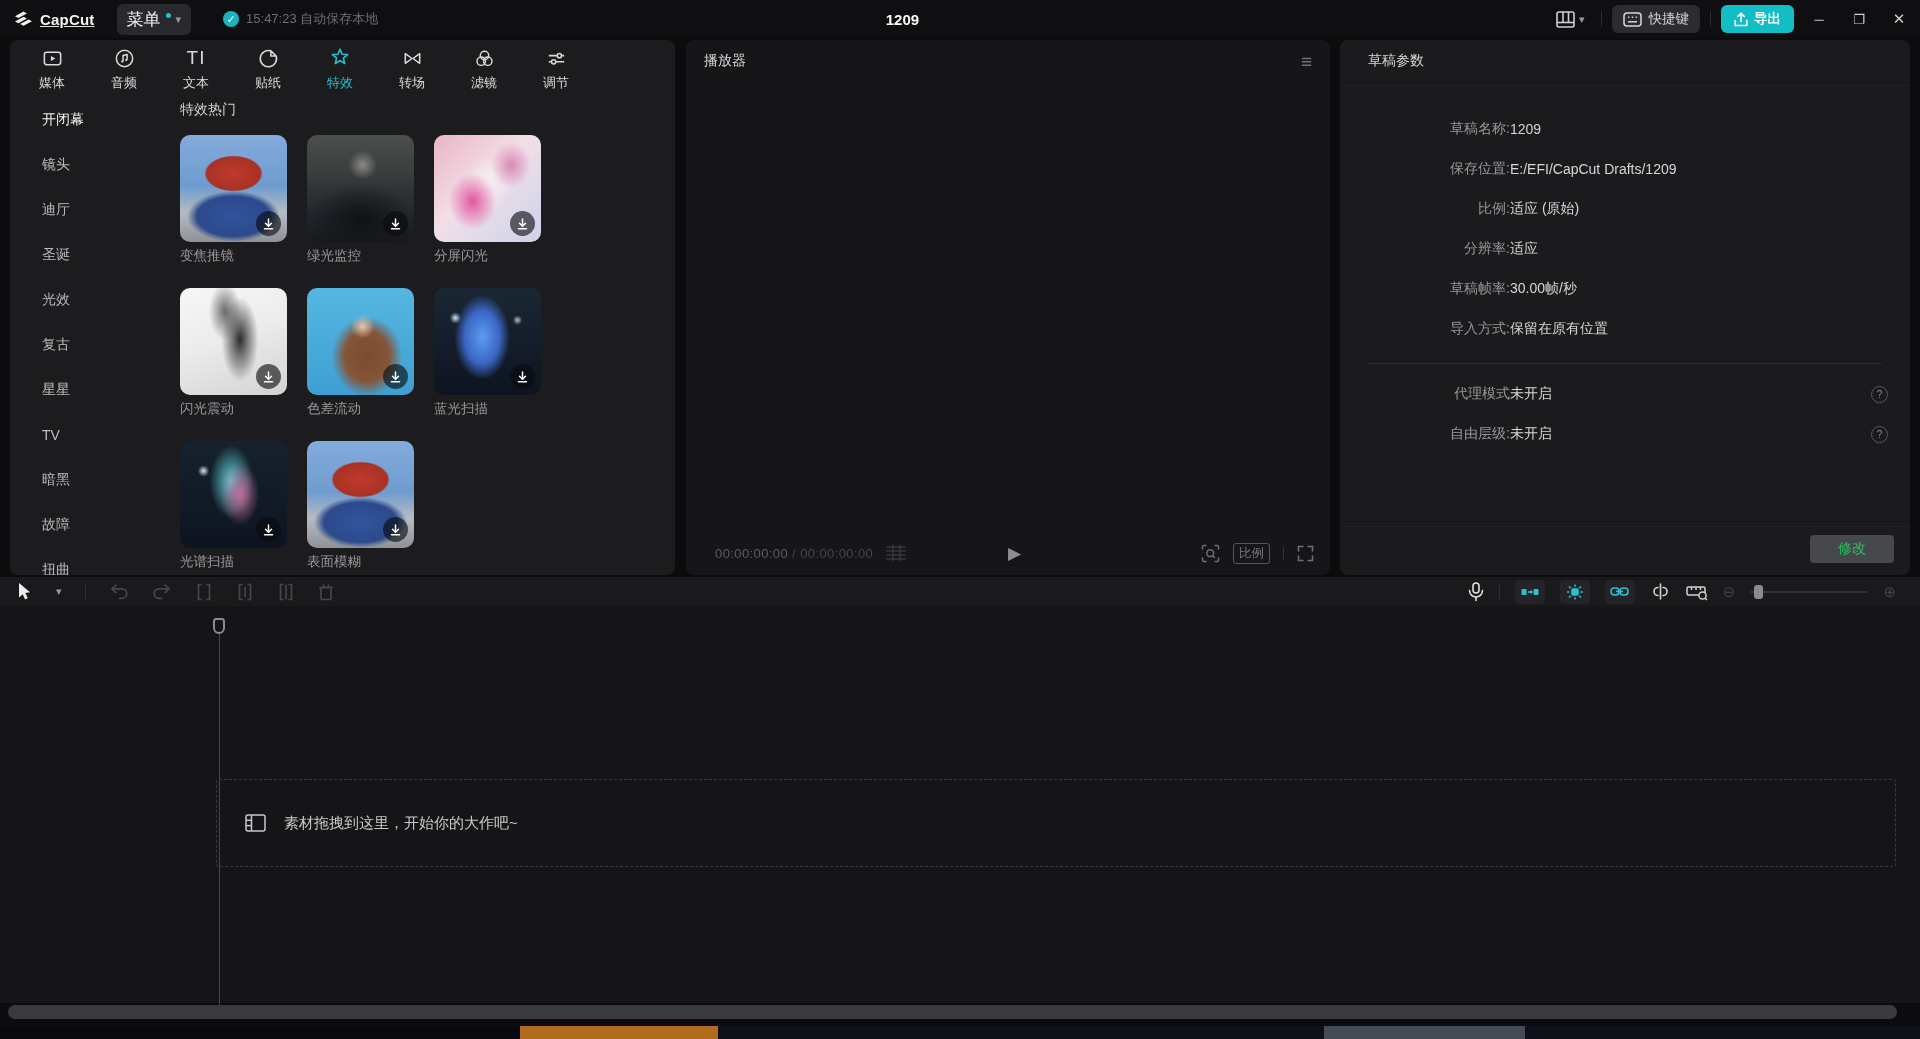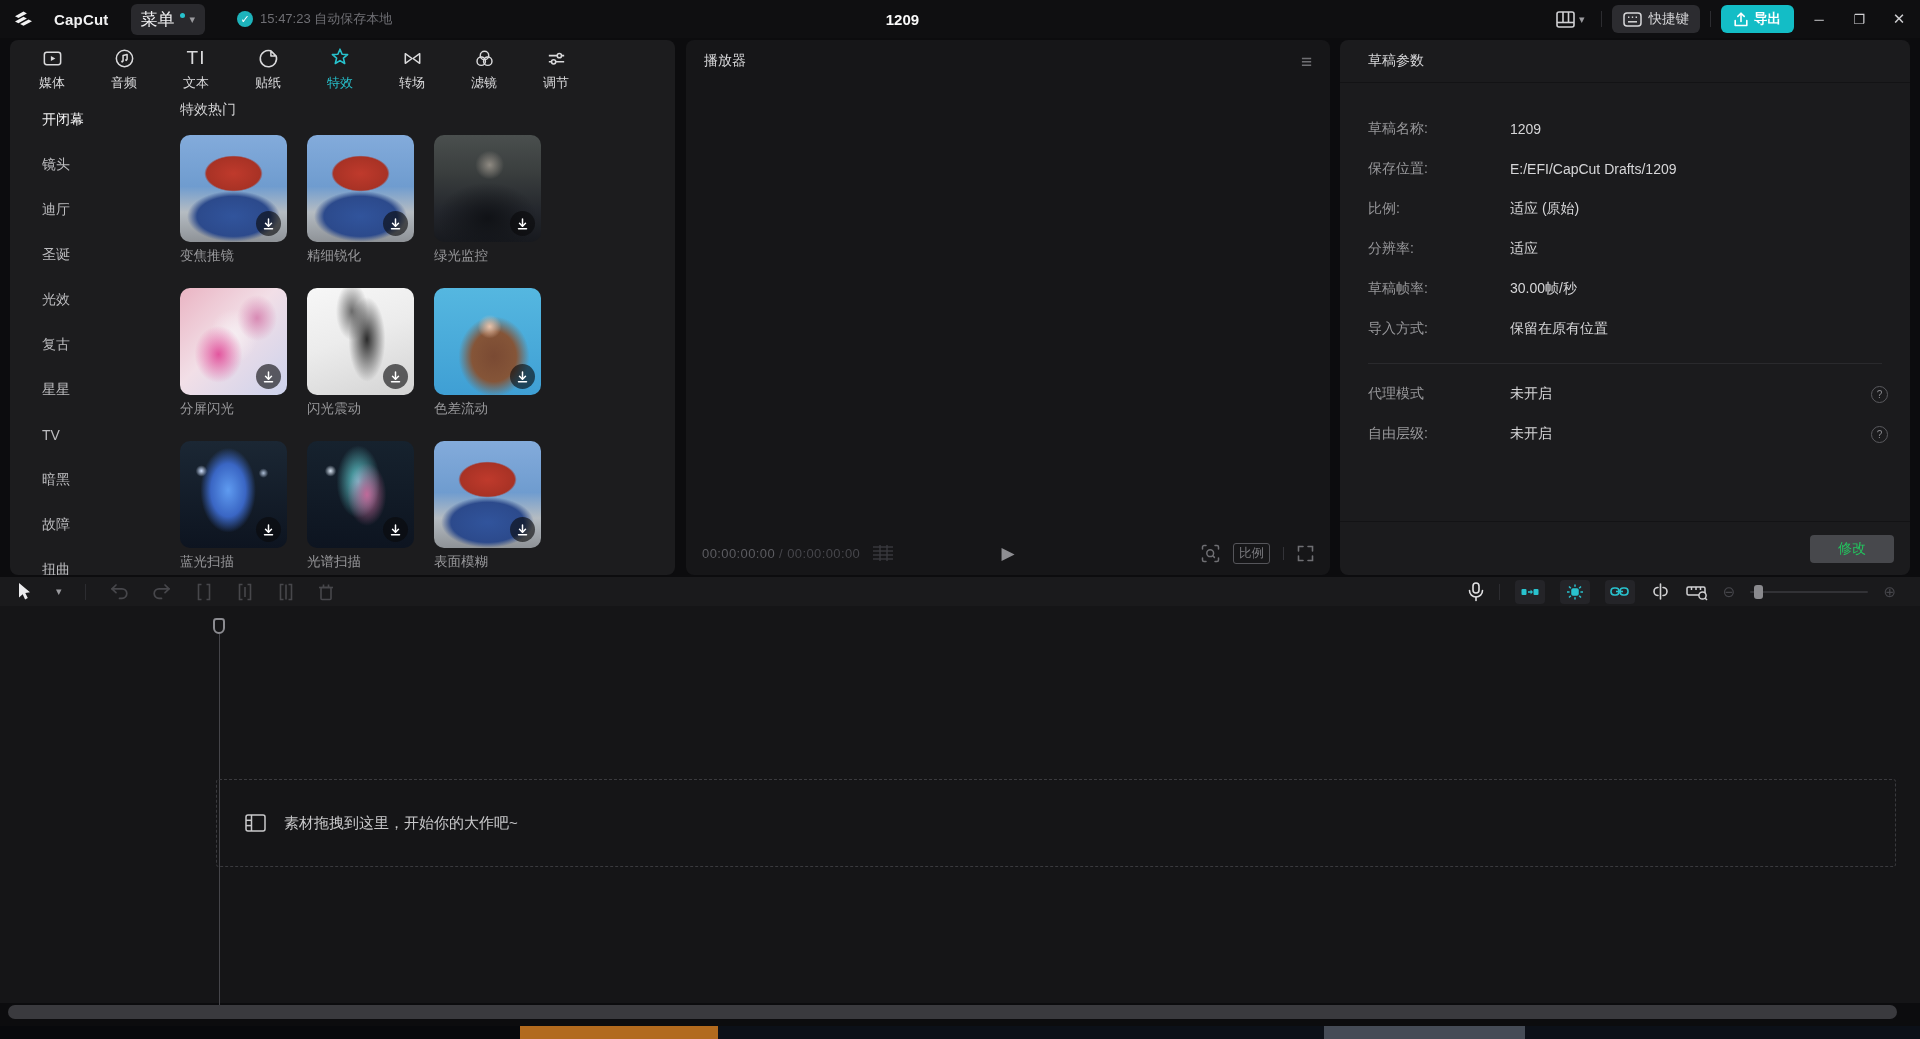--- a/index.html
+++ b/index.html
@@ -4,21 +4,21 @@
 <style>
   html,body{margin:0;padding:0;background:#000;}
   .app{position:relative;width:1920px;height:1039px;background:#0c0c0e;
        font-family:"Liberation Sans","DejaVu Sans",sans-serif;color:#e2e2e4;overflow:hidden;}
   svg{display:block;}
 
   
   .titlebar{position:absolute;left:0;top:0;width:1920px;height:38px;background:#0f0f11;
             display:flex;align-items:center;}
   .tb-left{display:flex;align-items:center;gap:14px;padding-left:14px;}
-  .logo{display:flex;align-items:center;gap:21px;}
+  .logo{display:flex;align-items:center;gap:7px;text-decoration:underline;}
   .logo-text{font-weight:bold;font-size:15px;color:#f2f2f3;letter-spacing:.2px;}
   .menu-btn{display:flex;align-items:center;gap:5px;background:#29292d;border-radius:6px;
             padding:4px 10px;margin-left:8px;cursor:default;}
   .menu-btn .lbl{font-size:17px;color:#f0f0f2;}
   .menu-dot{width:5px;height:5px;border-radius:50%;background:#27c2cd;margin-top:-8px;}
   .chev{font-size:11px;color:#9a9a9e;line-height:1;}
   .autosave{display:flex;align-items:center;gap:7px;margin-left:18px;}
   .check-circle{width:16px;height:16px;border-radius:50%;background:#1db3bb;color:#fff;
                 font-size:11px;display:flex;align-items:center;justify-content:center;}
   .autosave-text{font-size:13px;color:#6e6e73;}
@@ -96,36 +96,36 @@
   .thumb-spectral-scan{background:
     radial-gradient(circle 6px at 22% 28%, #d8e4f2 0%, rgba(0,0,0,0) 95%),
     radial-gradient(ellipse 26% 42% at 56% 50%, #c06a9a 0%, rgba(0,0,0,0) 70%),
     radial-gradient(ellipse 30% 50% at 48% 38%, #62d2d6 0%, rgba(0,0,0,0) 68%),
     linear-gradient(180deg,#16222e 0%,#0d1420 100%);}
 
   
   .pp-header{height:42px;display:flex;align-items:center;padding:0 18px;}
   .pp-title{font-size:14px;color:#d8d8da;}
   .pp-menu{margin-left:auto;font-size:19px;color:#6f6f73;line-height:1;}
-  .pp-controls{position:absolute;left:0;right:0;bottom:0;height:44px;display:flex;
+  .pp-controls{position:absolute;left:13px;right:0;bottom:0;height:44px;display:flex;
                align-items:center;padding:0 16px;}
   .timecode{font-size:13px;color:#46464b;letter-spacing:.4px;}
   .timecode .cur{color:#5c5c61;}
   .frames-icon{margin-left:12px;}
   .play-btn{position:absolute;left:50%;transform:translateX(-50%);font-size:17px;color:#8e8e92;}
   .pp-right{margin-left:auto;display:flex;align-items:center;gap:13px;}
   .ratio-box{border:1px solid #55555a;border-radius:3px;padding:1px 5px;font-size:12.5px;color:#7c7c80;}
   .pp-div{width:1px;height:13px;background:#333338;}
 
   
   .pr-header{height:42px;display:flex;align-items:center;padding:0 28px;border-bottom:1px solid #131315;}
   .pr-title{font-size:14px;color:#d8d8da;}
   .pr-rows{margin-top:26px;}
   .pr-row{height:40px;display:flex;align-items:center;padding-left:28px;position:relative;}
-  .pr-label{width:142px;font-size:14px;color:#98989b;}
+  .pr-label{width:142px;font-size:14px;color:#98989b;text-align:right;}
   .pr-value{font-size:14px;color:#d6d6d8;}
   .pr-divider{height:1px;background:#2a2a2d;margin:14px 28px 10px 28px;}
   .help-icon{position:absolute;right:22px;width:15px;height:15px;border:1px solid #5a5a5e;
              border-radius:50%;color:#8a8a8e;font-size:10px;display:flex;align-items:center;
              justify-content:center;}
   .pr-footer{position:absolute;left:0;right:0;bottom:0;height:53px;border-top:1px solid #131315;
              display:flex;align-items:center;justify-content:flex-end;padding-right:16px;}
   .modify-btn{background:#47484c;border-radius:4px;padding:5px 28px;font-size:14px;color:#22c55e;}
 
   
@@ -332,32 +332,20 @@
                 <svg width="11" height="12" viewBox="0 0 11 12" fill="none" stroke="#fff" stroke-width="1.5" stroke-linecap="round" stroke-linejoin="round">
                   <path d="M5.5 1v7"></path>
                   <path d="M2.5 5.2 5.5 8.2 8.5 5.2"></path>
                   <path d="M1.5 10.8h8"></path>
                 </svg>
               </span>
           </div>
           <div class="fx-name">变焦推镜</div>
         </div>
 
-        <div class="fx-card">
-          <div class="fx-thumb thumb-man-red">
-            <span class="dl-badge">
-                <svg width="11" height="12" viewBox="0 0 11 12" fill="none" stroke="#fff" stroke-width="1.5" stroke-linecap="round" stroke-linejoin="round">
-                  <path d="M5.5 1v7"></path>
-                  <path d="M2.5 5.2 5.5 8.2 8.5 5.2"></path>
-                  <path d="M1.5 10.8h8"></path>
-                </svg>
-              </span>
-          </div>
-          <div class="fx-name">精细锐化</div>
-        </div>
 
         <div class="fx-card">
           <div class="fx-thumb thumb-dark-portrait">
             <span class="dl-badge">
                 <svg width="11" height="12" viewBox="0 0 11 12" fill="none" stroke="#fff" stroke-width="1.5" stroke-linecap="round" stroke-linejoin="round">
                   <path d="M5.5 1v7"></path>
                   <path d="M2.5 5.2 5.5 8.2 8.5 5.2"></path>
                   <path d="M1.5 10.8h8"></path>
                 </svg>
               </span>

